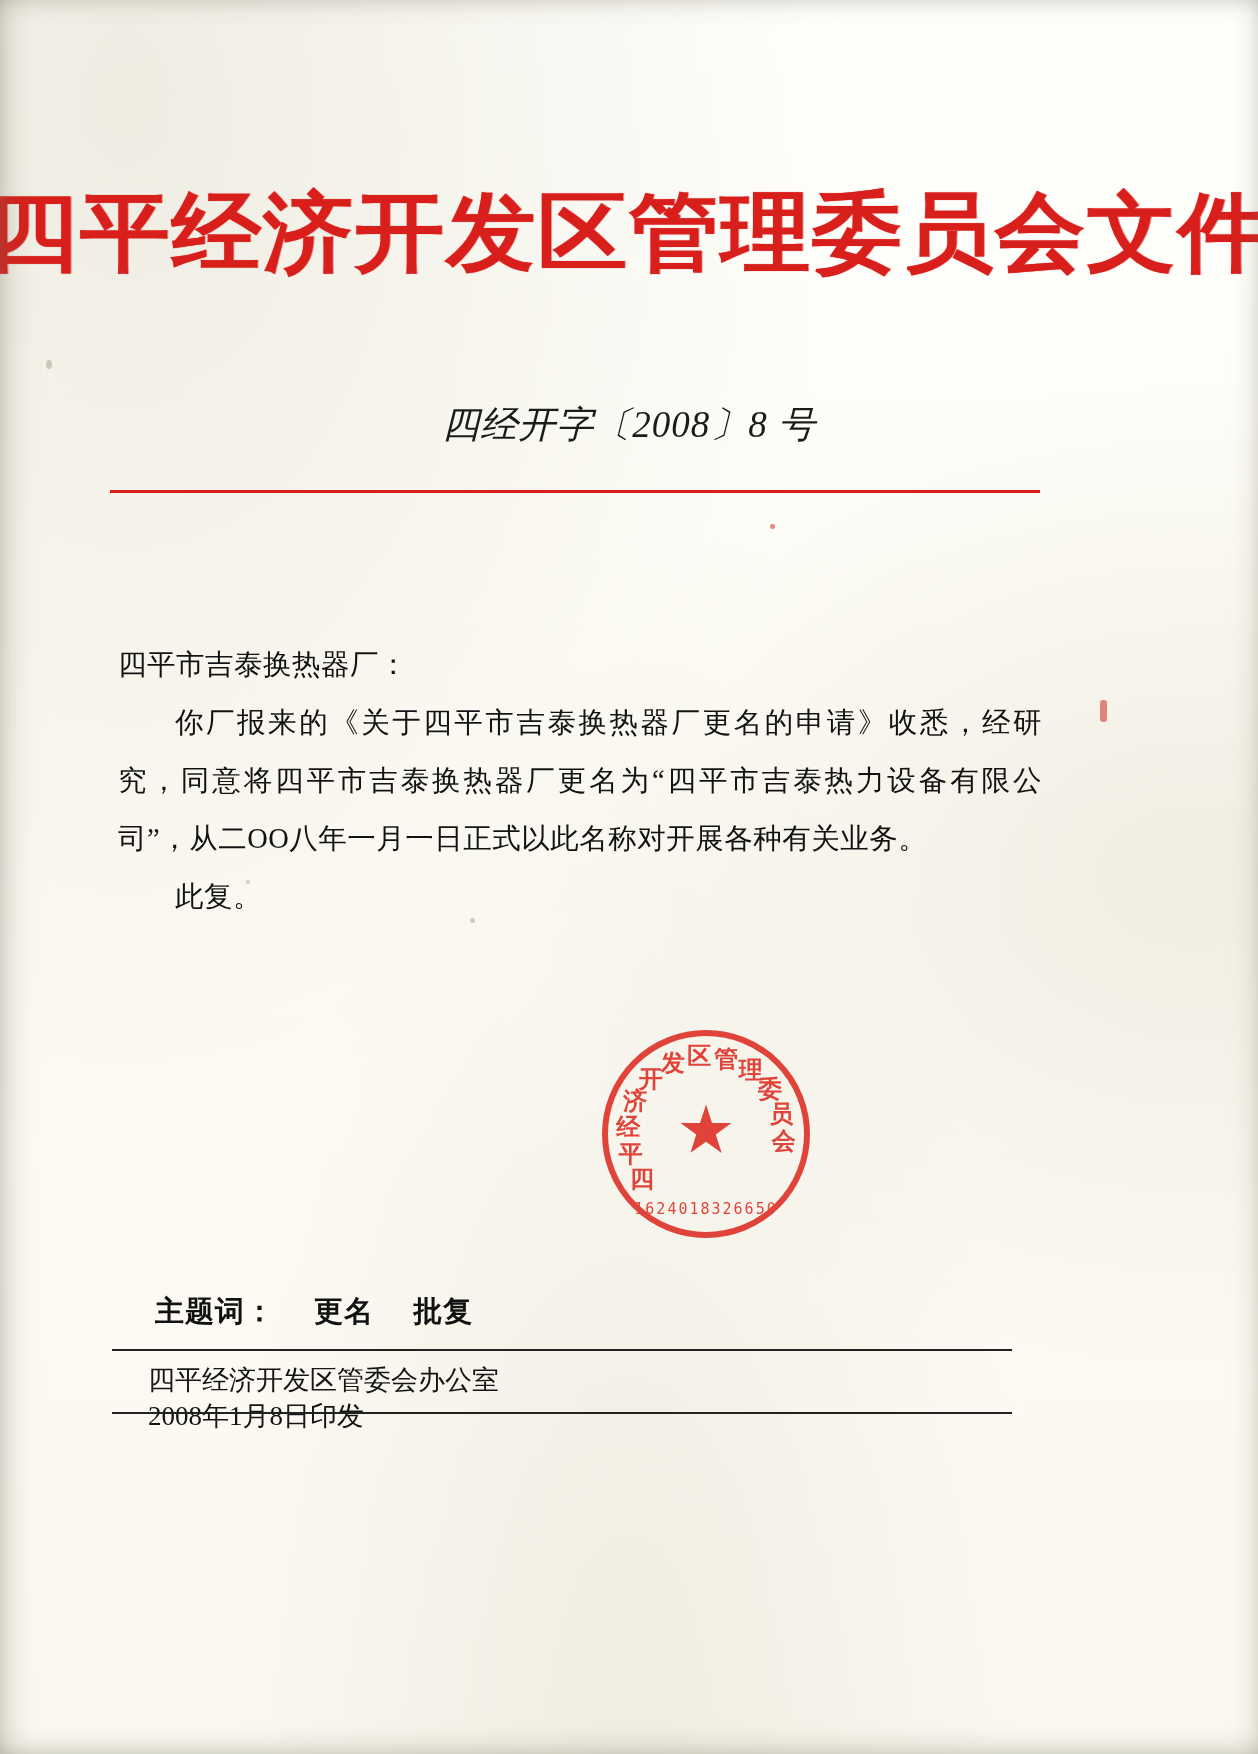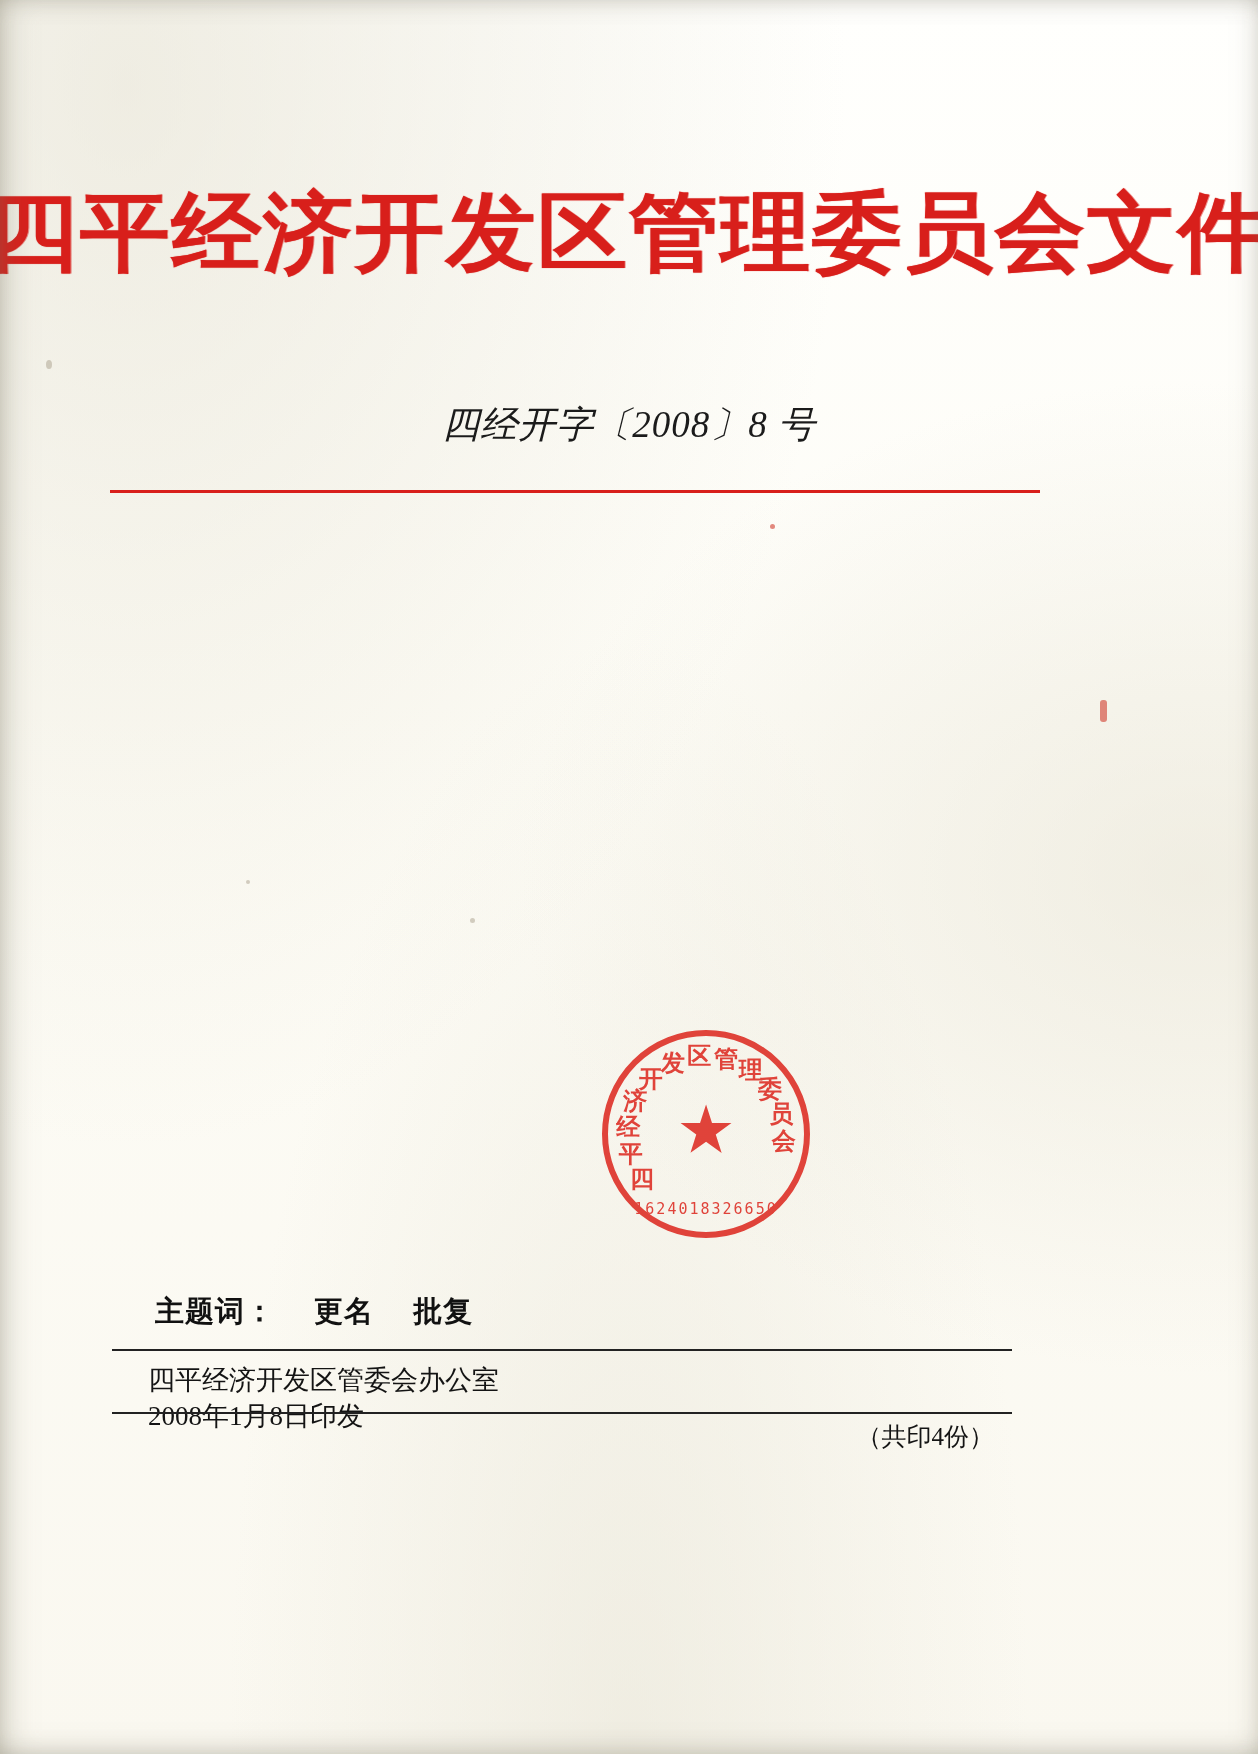--- a/index.html
+++ b/index.html
@@ -275,20 +275,25 @@
 
   <div class="content">
 
     <div class="masthead">四平经济开发区管理委员会文件</div>
 
     <div class="doc-number">四经开字〔2008〕8 号</div>
 
     <div class="red-rule"></div>
 
 
+    <div class="body-block">
+      <p class="addressee">四平市吉泰换热器厂：</p>
+      <p class="para">你厂报来的《关于四平市吉泰换热器厂更名的申请》收悉，经研究，同意将四平市吉泰换热器厂更名为“四平市吉泰热力设备有限公司”，从二OO八年一月一日正式以此名称对开展各种有关业务。</p>
+      <p class="para-short">此复。</p>
+    </div>
 
     <div class="sign-area">
       <div class="seal">
         <div class="seal-top-text">
           <span class="seal-char" style="transform: rotate(-125deg) translateY(-78px) rotate(125deg);">四</span>
           <span class="seal-char" style="transform: rotate(-105deg) translateY(-78px) rotate(105deg);">平</span>
           <span class="seal-char" style="transform: rotate(-85deg) translateY(-78px) rotate(85deg);">经</span>
           <span class="seal-char" style="transform: rotate(-65deg) translateY(-78px) rotate(65deg);">济</span>
           <span class="seal-char" style="transform: rotate(-45deg) translateY(-78px) rotate(45deg);">开</span>
           <span class="seal-char" style="transform: rotate(-25deg) translateY(-78px) rotate(25deg);">发</span>
@@ -312,21 +317,20 @@
 
     <div class="rule-thin-1"></div>
 
     <div class="footer-row">
       <span>四平经济开发区管委会办公室</span>
       <span>2008年1月8日印发</span>
     </div>
 
     <div class="rule-thin-2"></div>
 
-    <div class="copies">（共印4份）</div>
 
     <span class="speck" style="left:46px; top:360px; width:6px; height:9px;"></span>
     <span class="speck" style="left:470px; top:918px; width:5px; height:5px;"></span>
     <span class="speck" style="left:246px; top:880px; width:4px; height:4px;"></span>
     <span class="red-speck" style="left:1100px; top:700px; width:7px; height:22px; border-radius:3px;"></span>
     <span class="red-speck" style="left:770px; top:524px; width:5px; height:5px;"></span>
   </div>
 
   <div class="edge-shadow"></div>
 </div>

